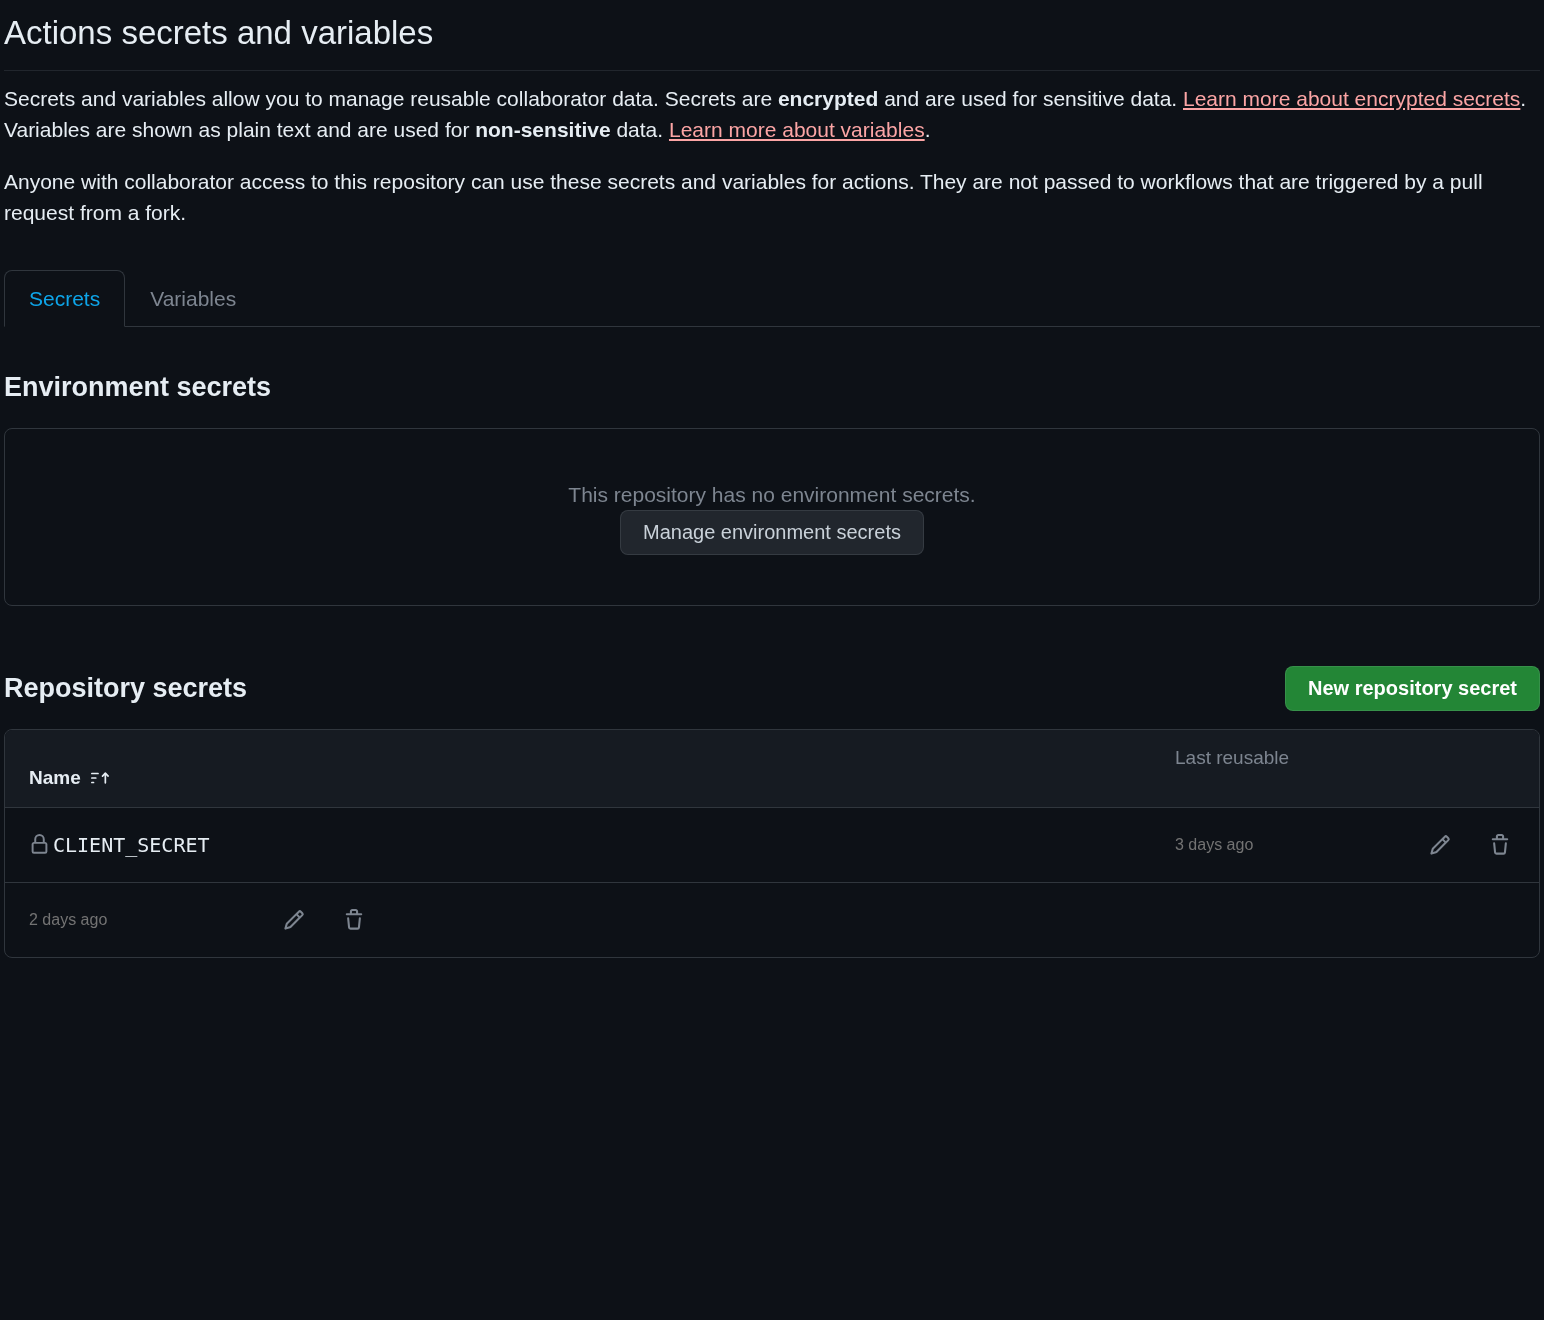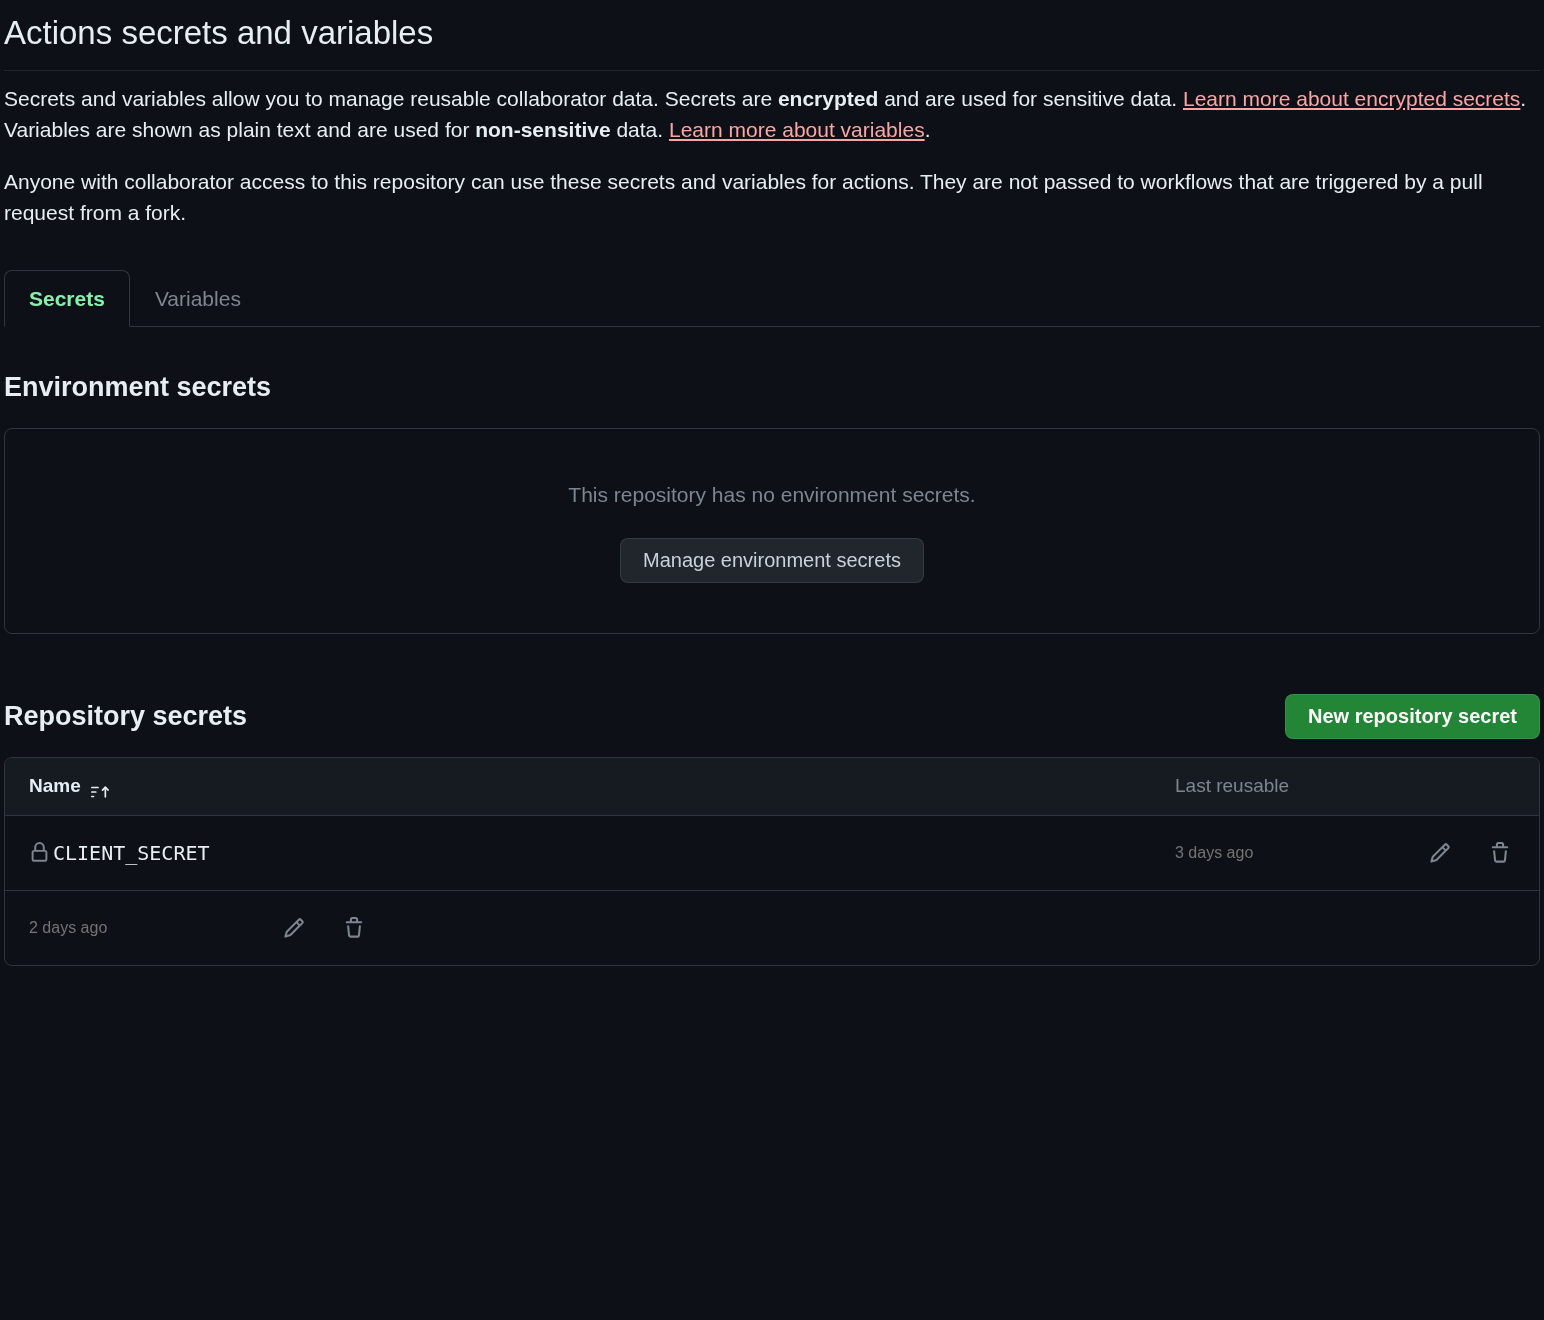--- a/index.html
+++ b/index.html
@@ -36,42 +36,41 @@
     padding: 12px 24px;
     font-size: 21px;
     color: #7d8590;
     cursor: pointer;
     border: 1px solid transparent;
     border-bottom: none;
     position: relative;
     top: 1px;
   }
   .tab.active {
-    color: #86efac;
-    font-weight: 700;
+    color: #0ea5e9;
+    font-weight: 400;
     background: #0d1117;
     border: 1px solid #30363d;
     border-bottom: 1px solid #0d1117;
     border-radius: 8px 8px 0 0;
   }
   h2.section-title {
     font-size: 27px;
     font-weight: 600;
     margin-top: 40px;
     margin-bottom: 20px;
   }
   .empty-box {
     border: 1px solid #30363d;
     border-radius: 8px;
     padding: 50px 20px;
     text-align: center;
   }
   .empty-box p {
     color: #7d8590;
-    margin-bottom: 28px;
     font-size: 21px;
   }
   .btn {
     display: inline-block;
     padding: 10px 22px;
     font-size: 20px;
     font-weight: 500;
     border: 1px solid rgba(240,246,252,0.1);
     border-radius: 8px;
     background: #21262d;
@@ -102,22 +101,23 @@
     background: #161b22;
     padding: 14px 24px;
     font-size: 19px;
     color: #7d8590;
   }
   .table-header .col-name {
     flex: 1;
     color: #e6edf3;
     font-weight: 600;
     display: flex;
-    align-items: flex-end;
+    align-items: center;
     gap: 10px;
+    margin-top: 20px;
   }
   .table-header .col-updated { width: 200px; text-align: left; }
   .table-header .col-actions { width: 140px; }
   .table-row {
     display: flex;
     align-items: center;
     padding: 22px 24px;
     border-top: 1px solid #30363d;
   }
   .table-row .col-name {

